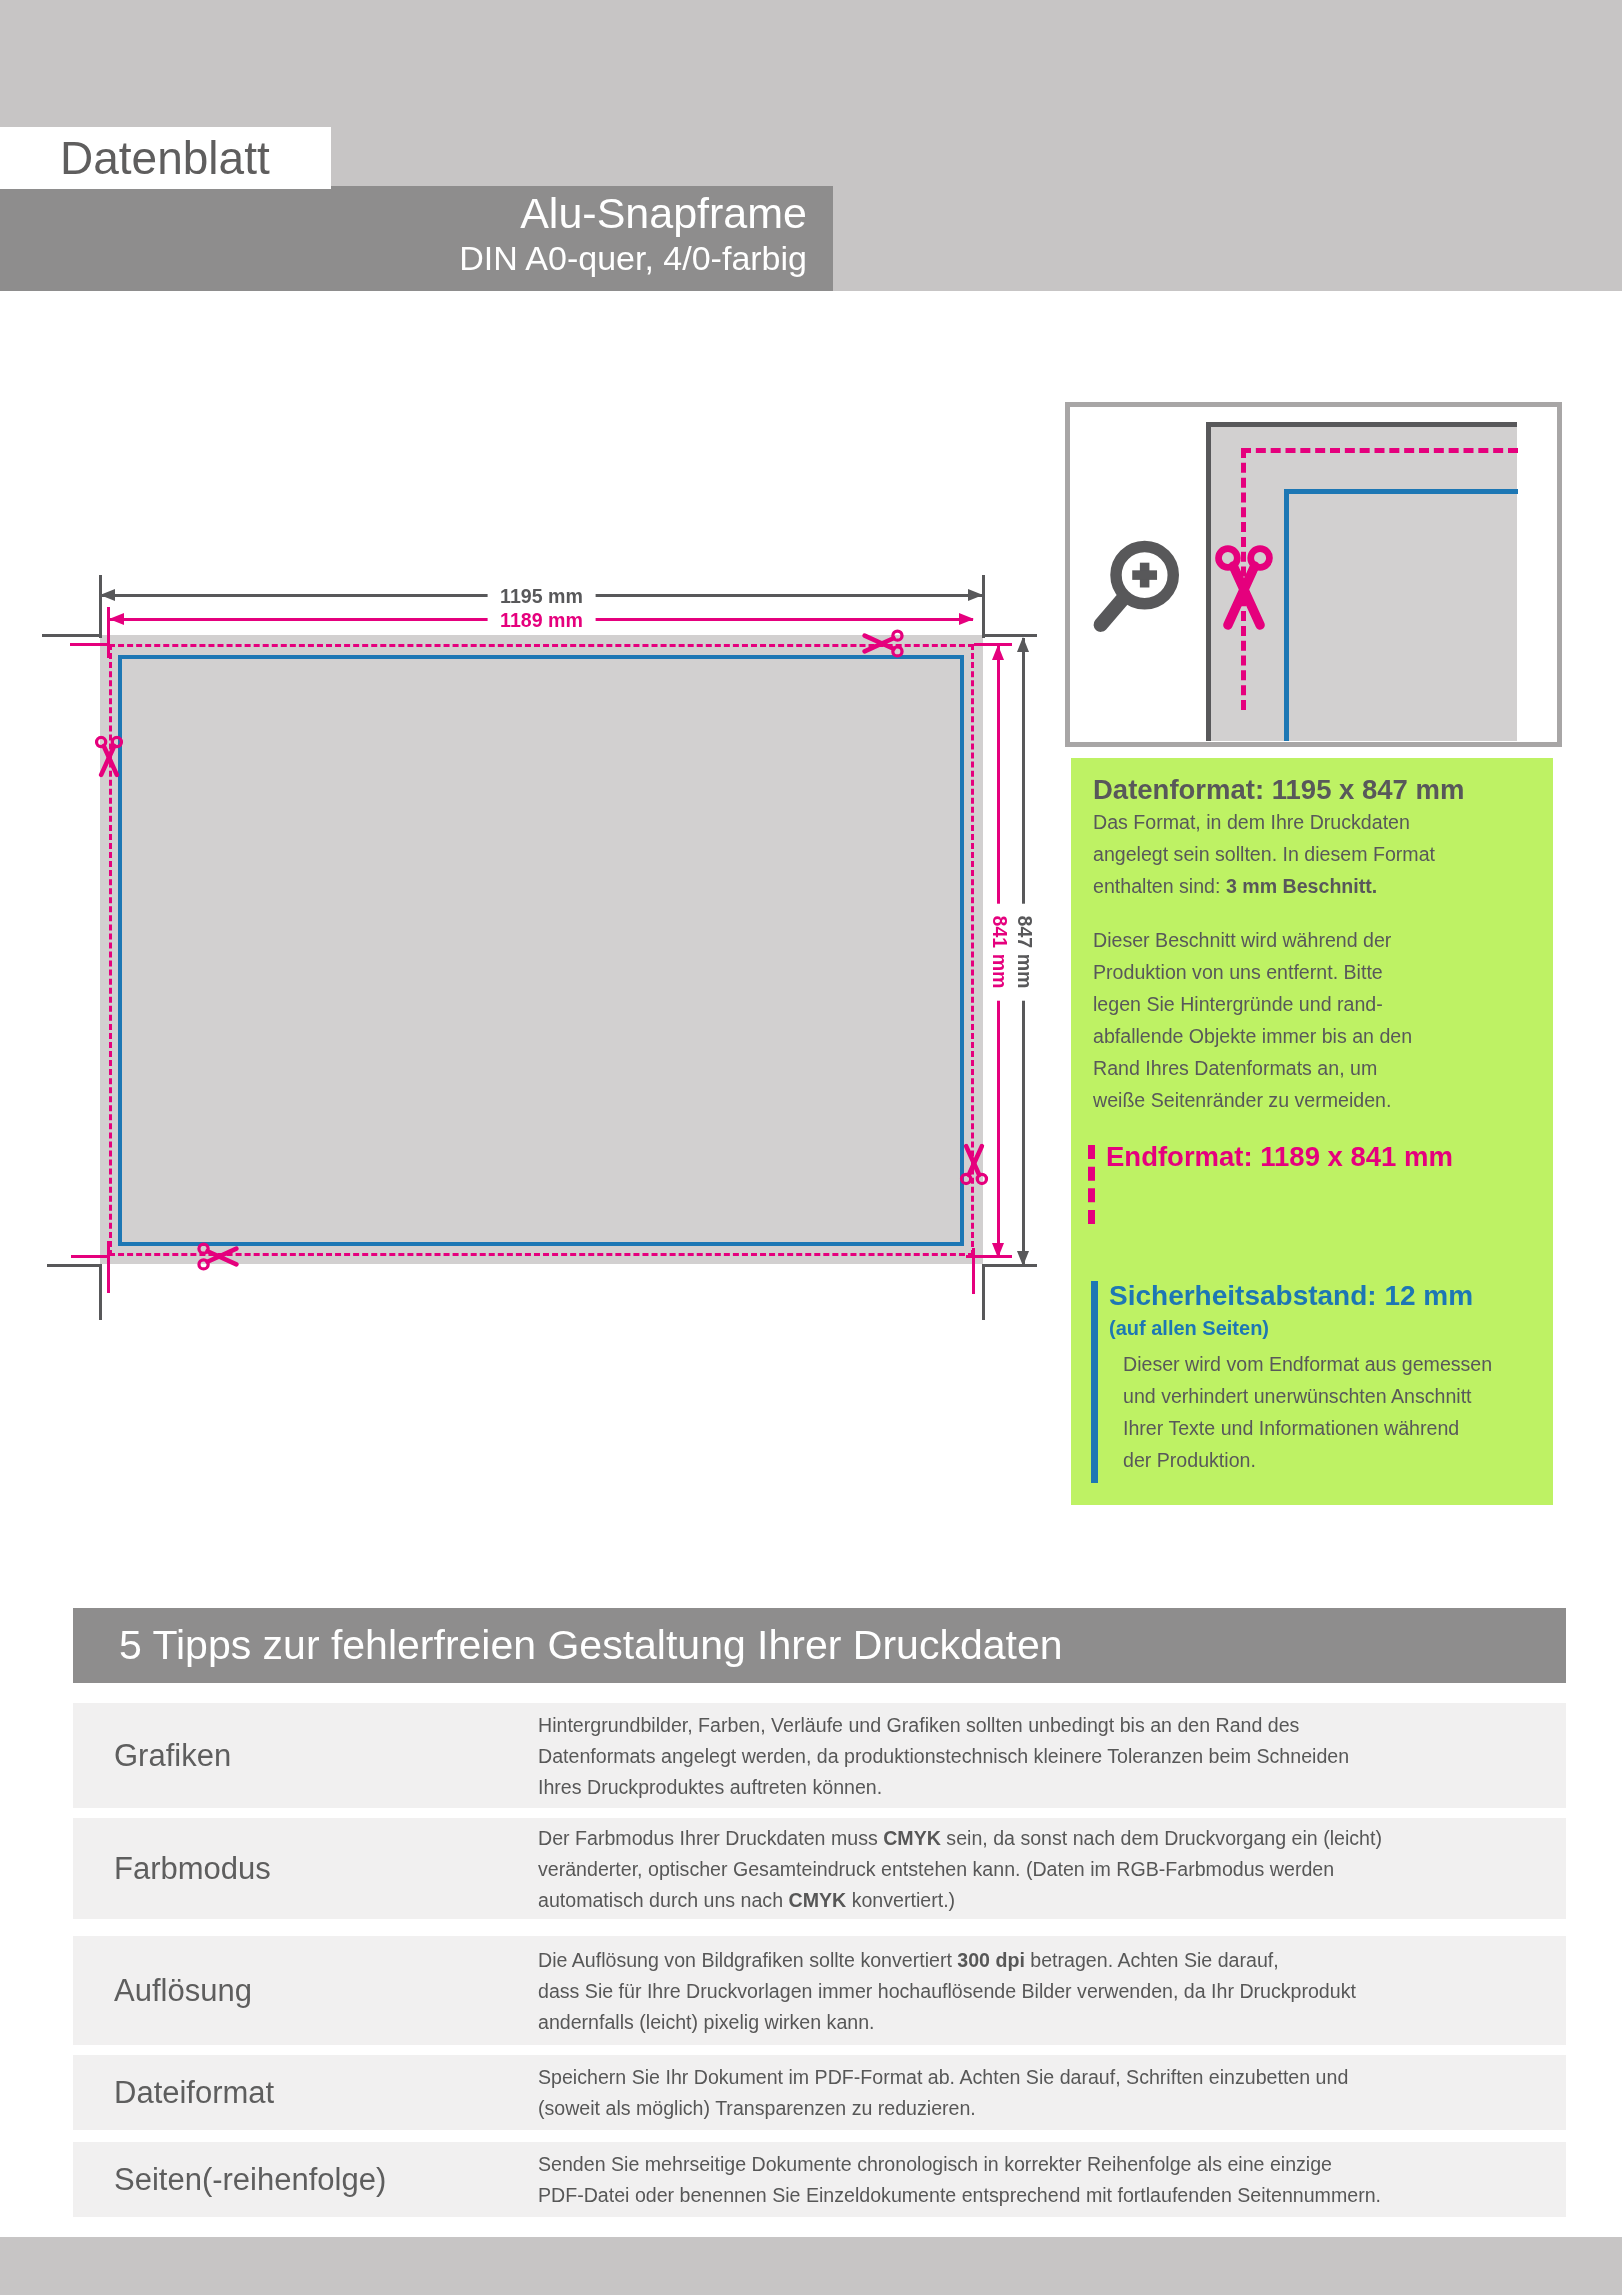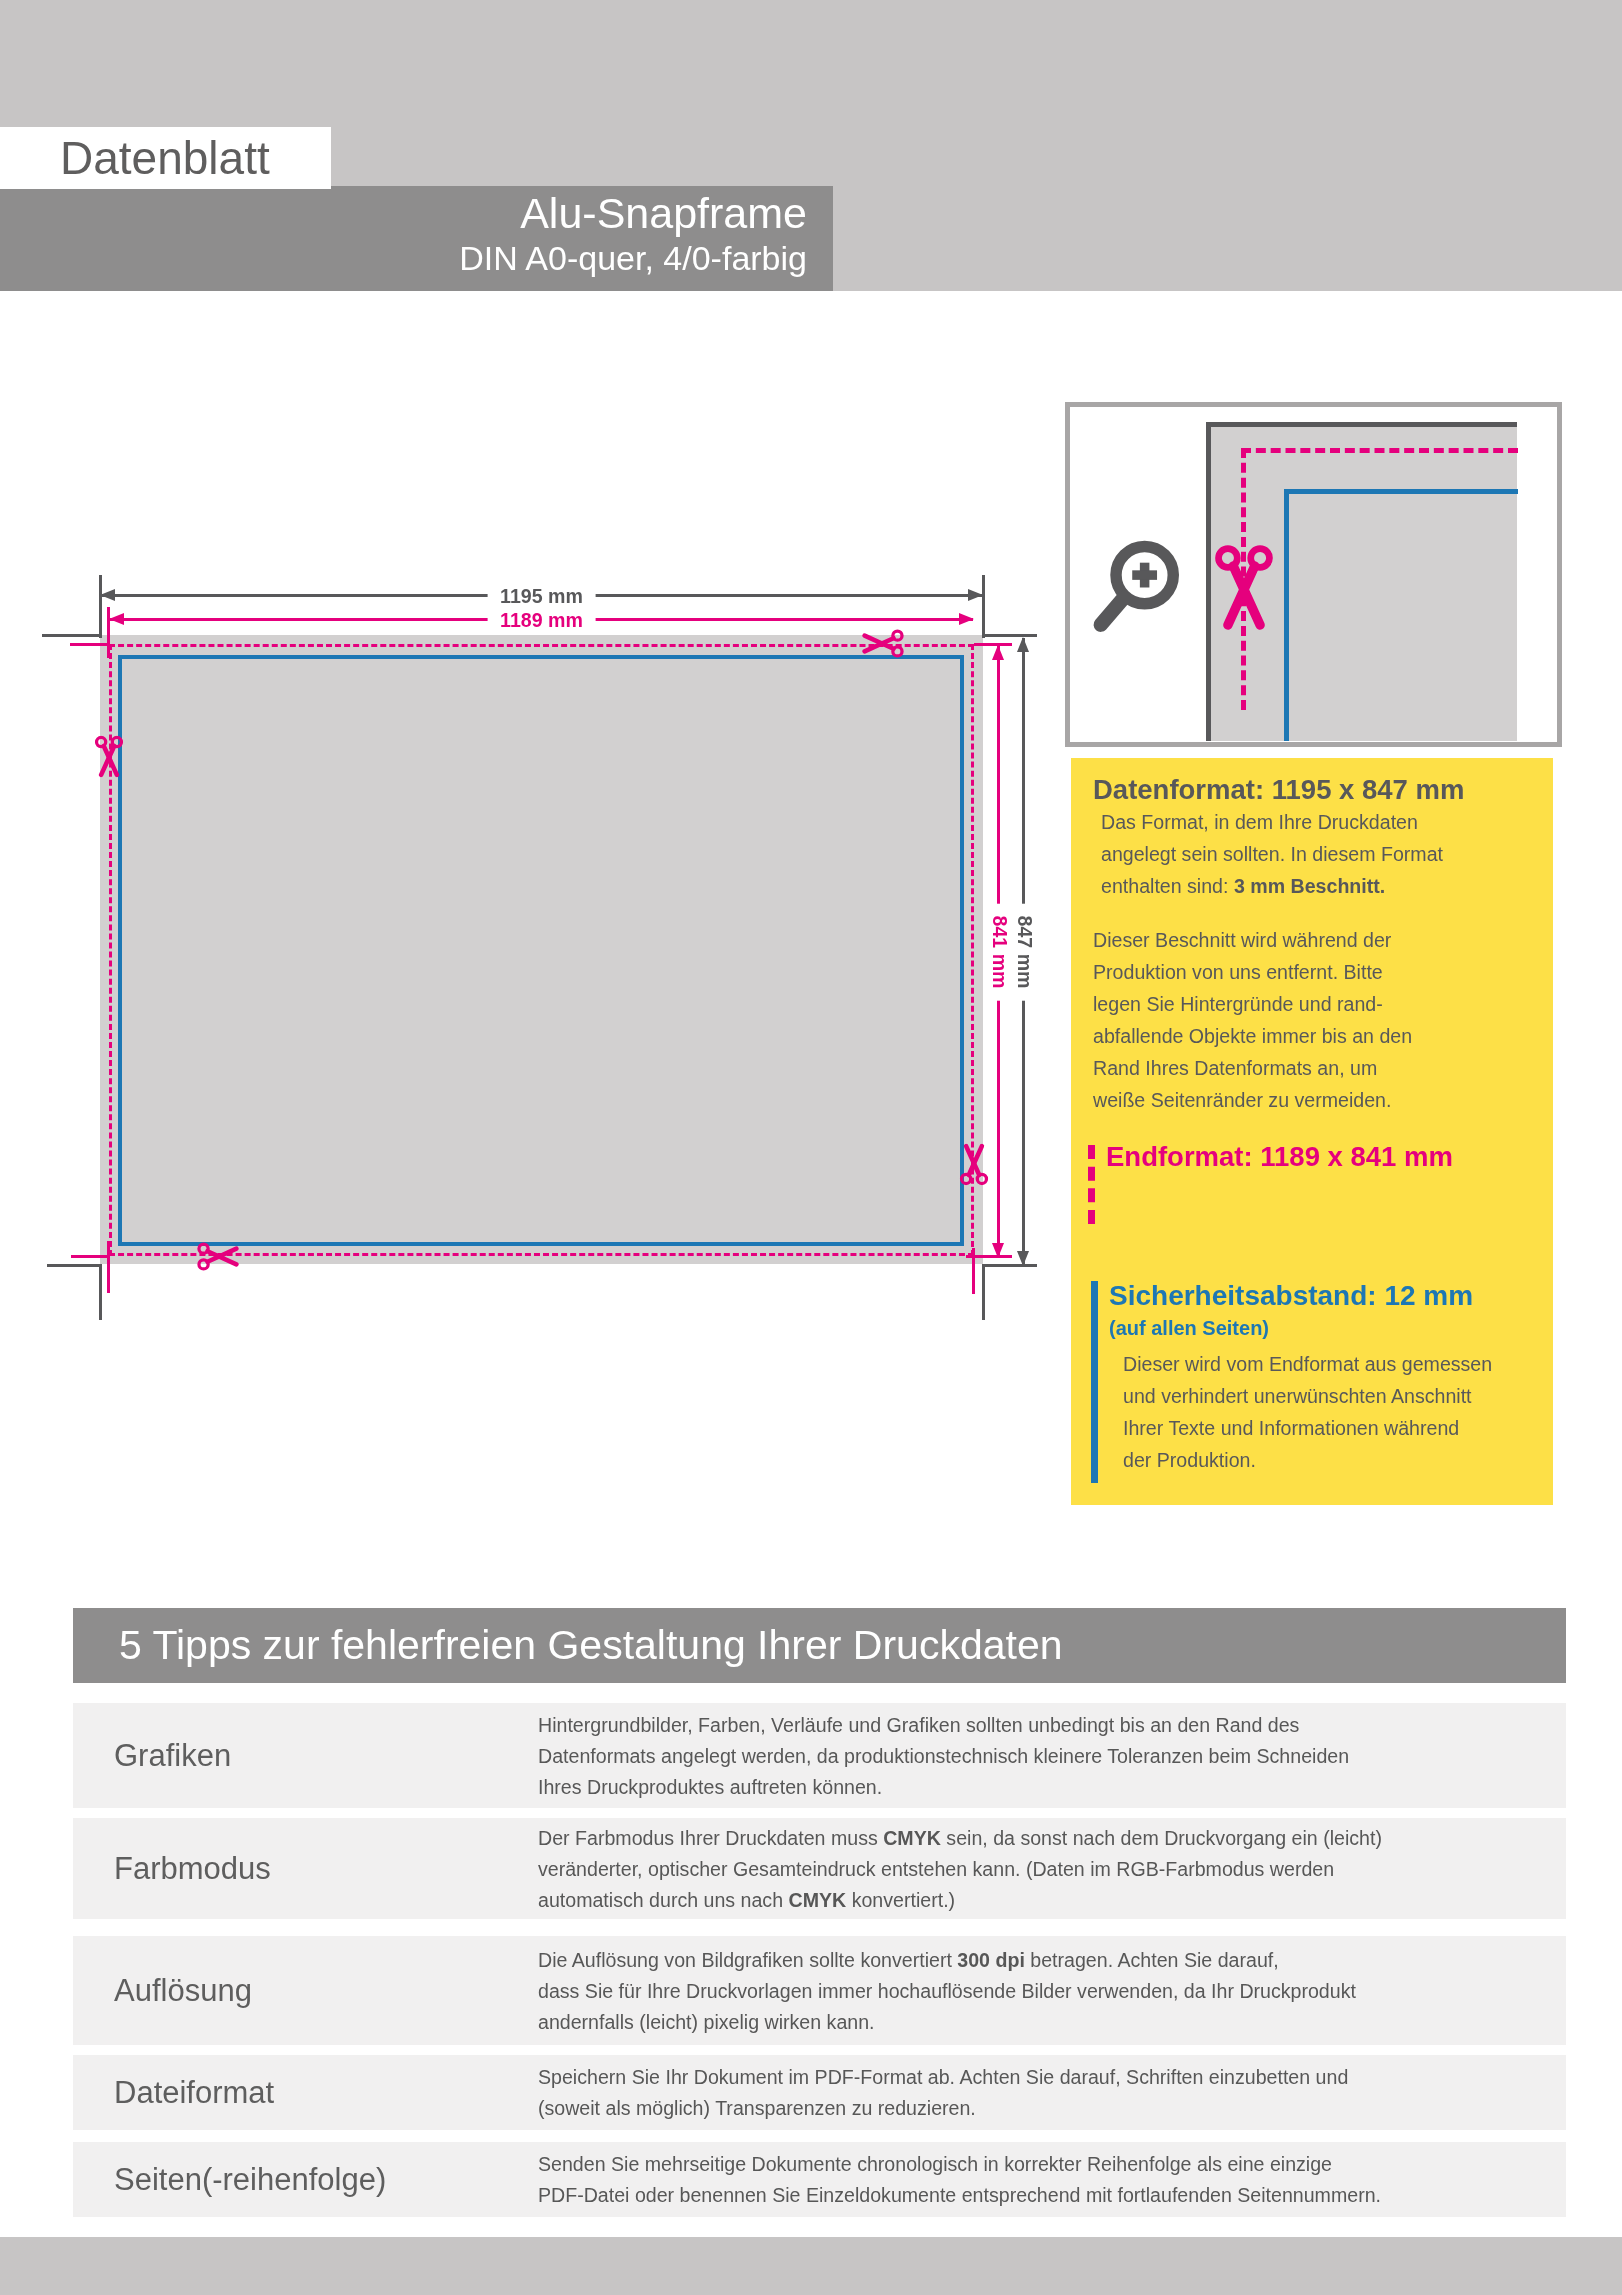--- a/index.html
+++ b/index.html
@@ -46,21 +46,21 @@
   .mkm{background:#e5007d;}
 
   
   .scissors{color:#e5007d;}
   .magbox{left:1065px;top:402px;width:497px;height:345px;background:#ffffff;
           border:5.2px solid #a8a6a6;box-sizing:border-box;}
   .det-dash-h{border-top:5.9px dashed #e5007d;}
   .det-dash-v{border-left:5.9px dashed #e5007d;}
 
   
-  .info-panel{left:1071px;top:758px;width:482px;height:747px;background:#fde047;}
+  .info-panel{left:1071px;top:758px;width:482px;height:747px;background:#bef264;}
   .info-panel .hd{font-weight:bold;font-size:27.5px;color:#58585a;white-space:nowrap;}
   .info-panel .hd-mag{color:#e5007d;}
   .info-panel .hd-blue{color:#1d77b4;font-size:28px;}
   .info-panel .body{font-size:19.6px;line-height:32px;color:#58585a;white-space:pre-line;}
   .ef-dash{border-left:7.2px dashed #e5007d;height:79px;width:0;}
   .sa-bar{width:7.2px;height:202px;background:#1d77b4;}
   .sa-sub{font-size:20px;font-weight:600;color:#1d77b4;}
   .b{font-weight:bold;}
 
   
@@ -175,21 +175,21 @@
   <div class="abs" style="left:1284px;top:489px;width:0;height:252px;border-left:5.2px solid #1d77b4;"></div>
   <svg class="abs scissors" style="left:1201px;top:558px;transform:rotate(90deg);" width="86" height="59" viewBox="0 0 64 44">
     <circle cx="10" cy="10" r="7" fill="none" stroke="currentColor" stroke-width="5"></circle>
     <circle cx="10" cy="34" r="7" fill="none" stroke="currentColor" stroke-width="5"></circle>
     <path d="M16 14 L60 34" stroke="currentColor" stroke-width="7" stroke-linecap="round"></path>
     <path d="M16 30 L60 10" stroke="currentColor" stroke-width="7" stroke-linecap="round"></path>
   </svg>
 
   <div class="abs info-panel">
     <div class="abs hd" style="left:22px;top:15.7px;">Datenformat: 1195 x 847 mm</div>
-    <div class="abs body" style="left:30px;top:48px;width:406px;"><span>Das Format, in dem Ihre Druckdaten
+    <div class="abs body" style="left:22px;top:48px;width:406px;"><span>Das Format, in dem Ihre Druckdaten
 angelegt sein sollten. In diesem Format
 enthalten sind: </span><span class="b">3 mm Beschnitt.</span></div>
     <div class="abs body" style="left:22px;top:166px;width:406px;">Dieser Beschnitt wird während der
 Produktion von uns entfernt. Bitte
 legen Sie Hintergründe und rand-
 abfallende Objekte immer bis an den
 Rand Ihres Datenformats an, um
 weiße Seitenränder zu vermeiden.</div>
 
     <div class="abs ef-dash" style="left:17px;top:387px;"></div>

